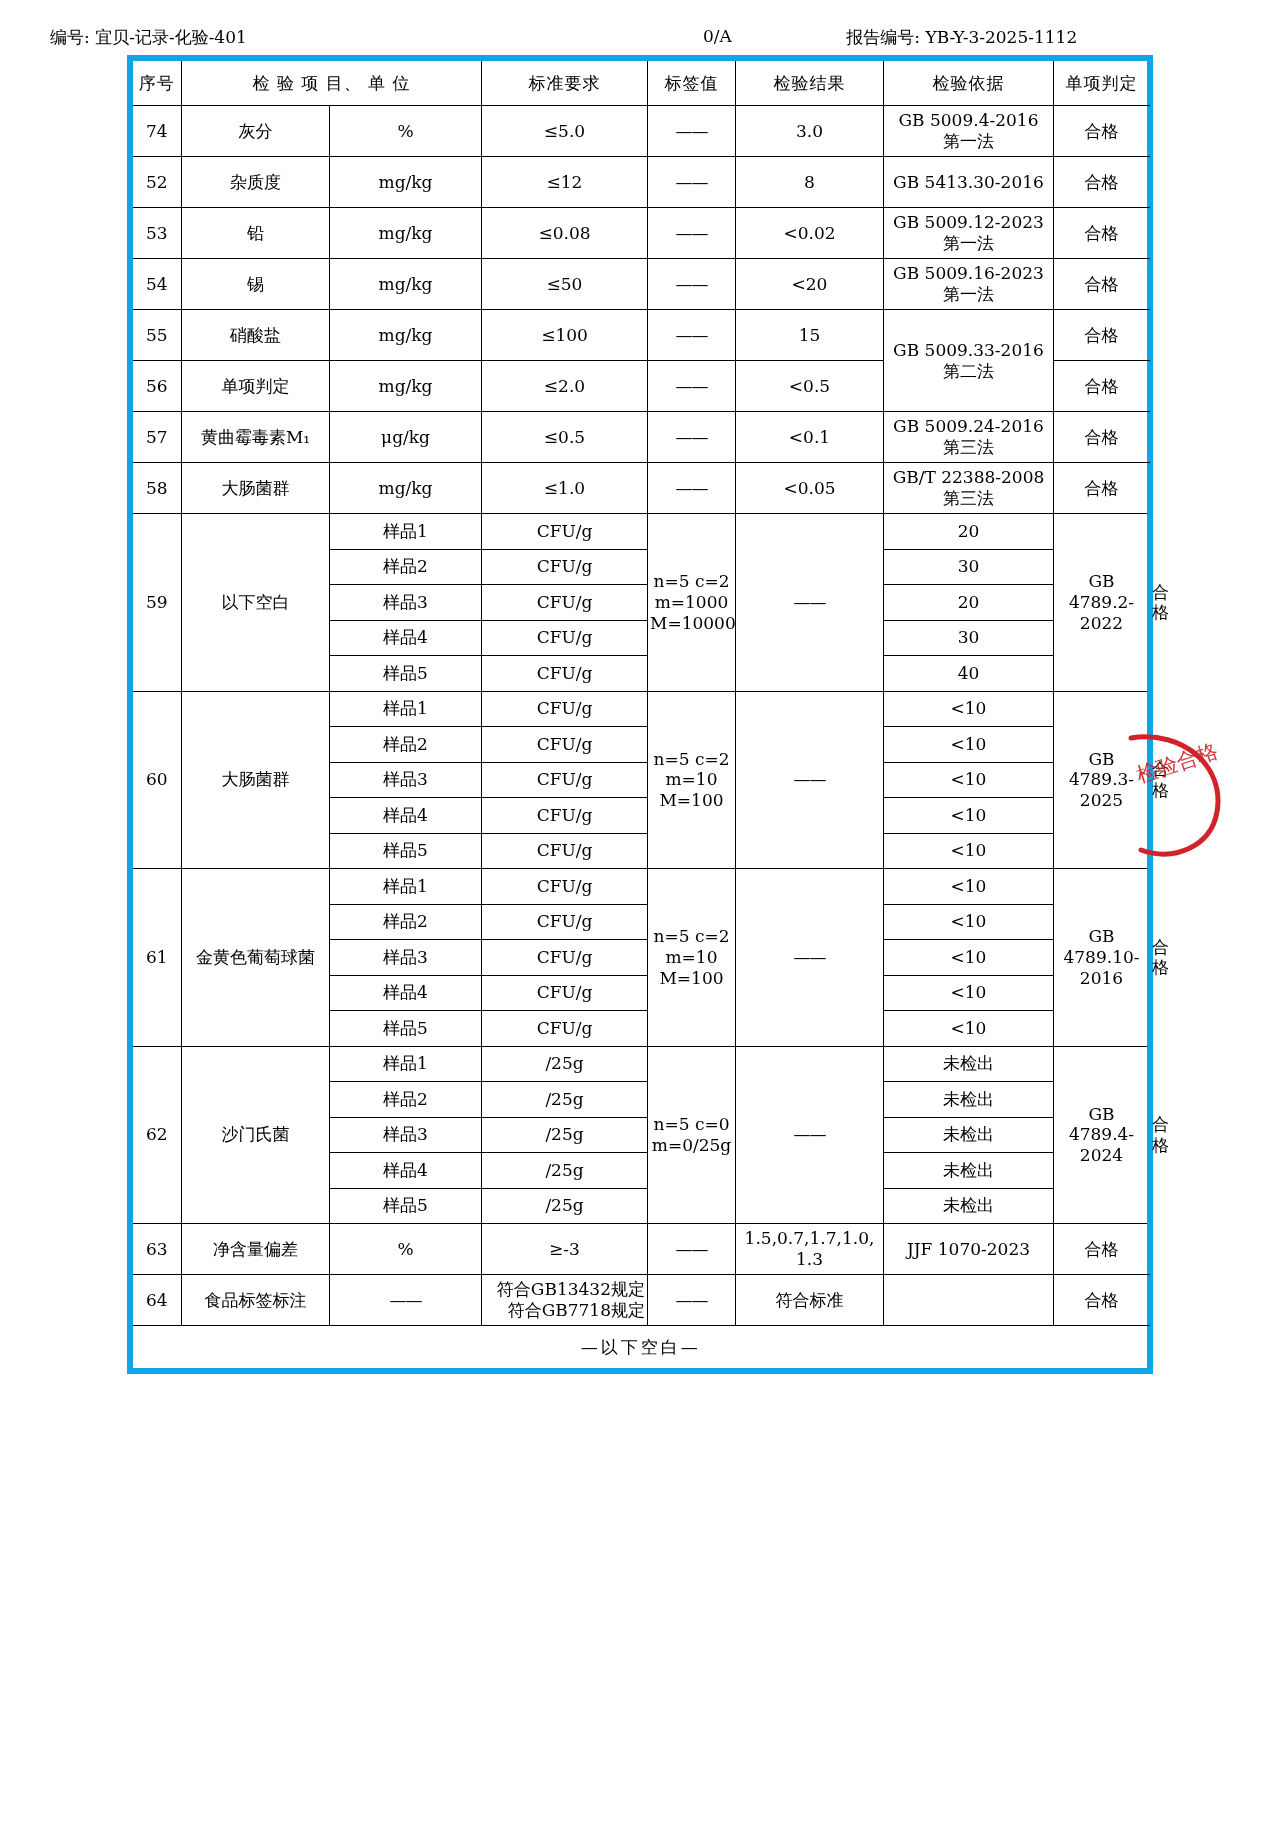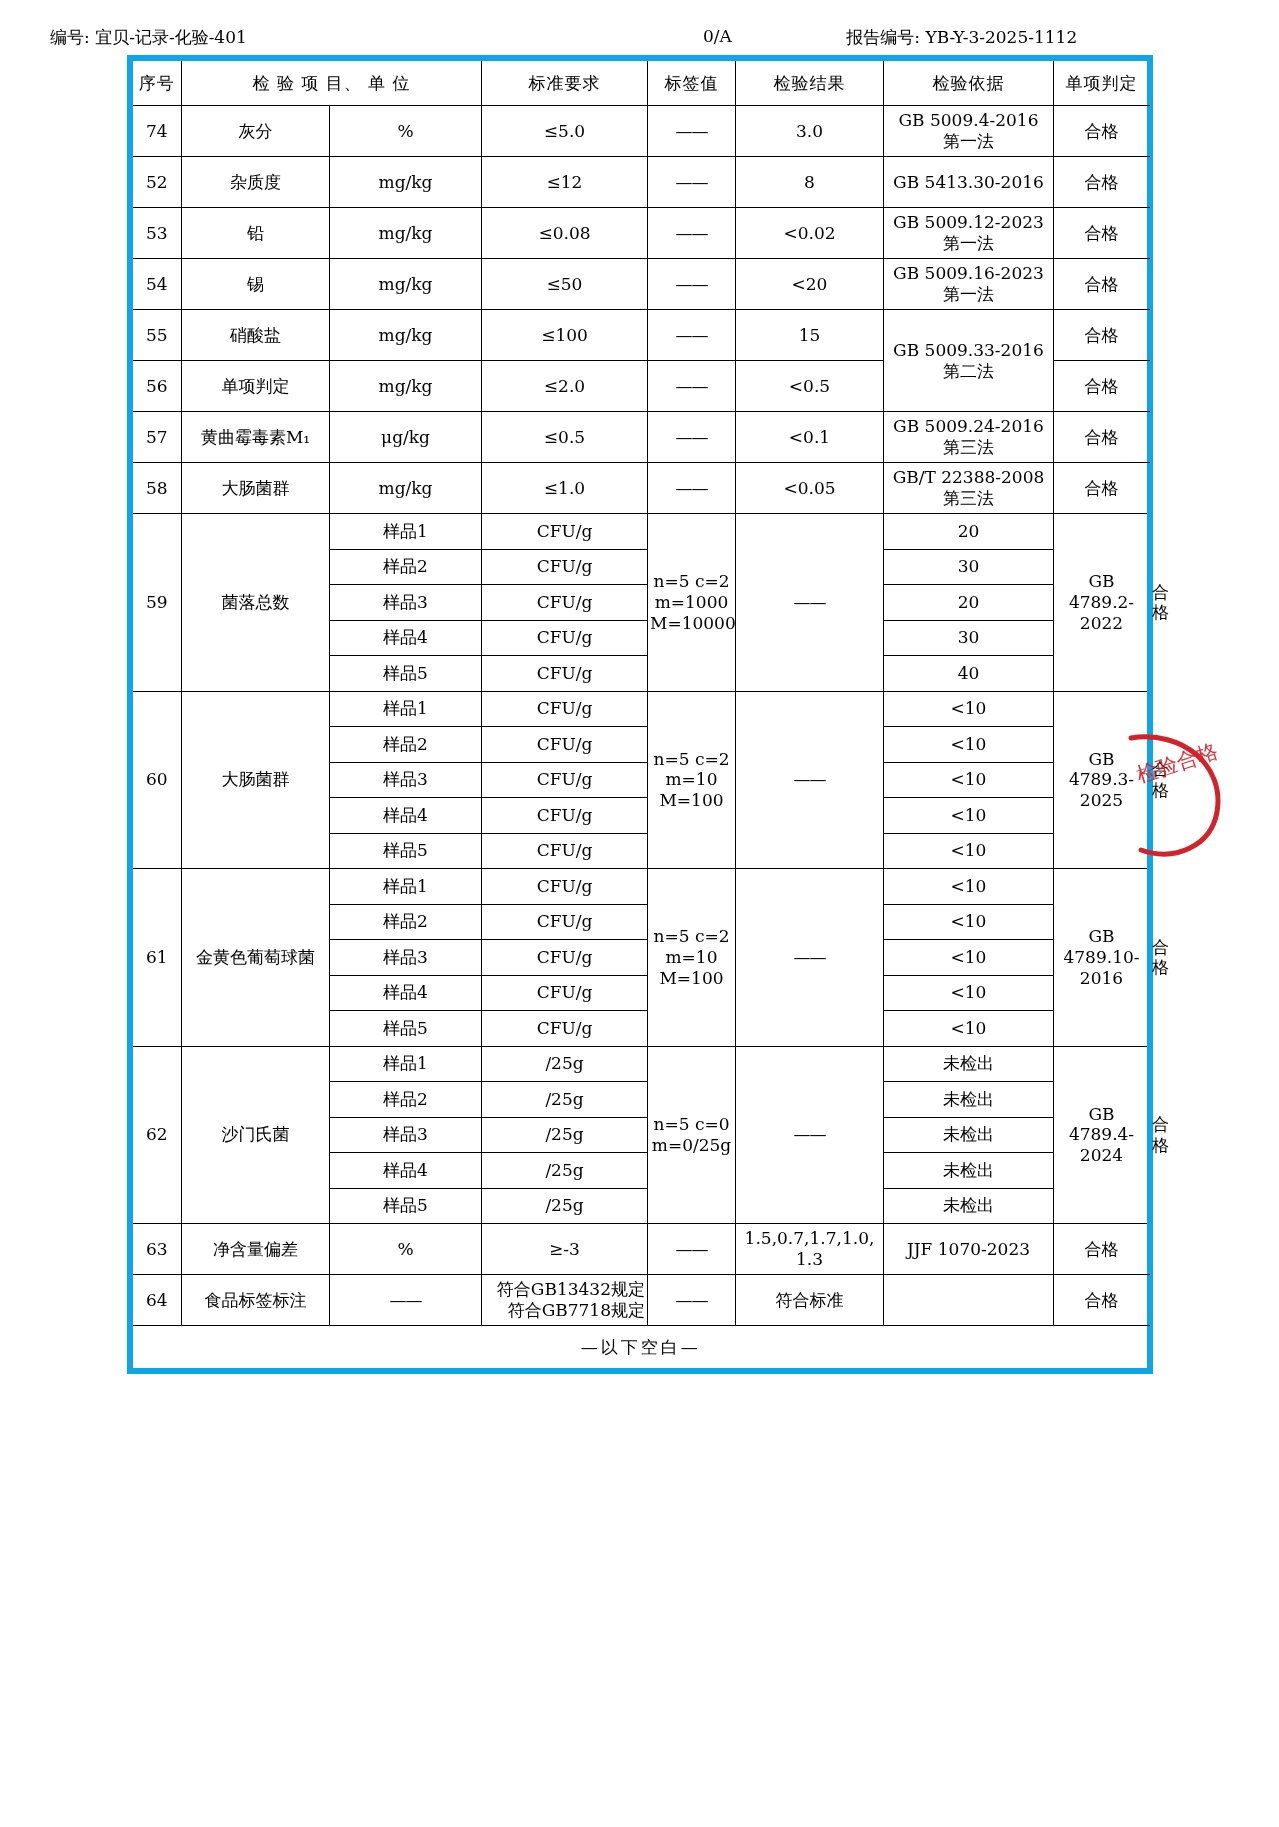--- a/index.html
+++ b/index.html
@@ -238,21 +238,21 @@
         <td>≤1.0</td>
         <td class="dash">——</td>
         <td>&lt;0.05</td>
         <td class="two-line small" style="white-space:pre-line">GB/T 22388-2008
 第三法</td>
         <td>合格</td>
       </tr>
 
       <tr class="sub-row">
         <td rowspan="5">59</td>
-        <td rowspan="5">菌落总数</td>
+        <td rowspan="5">以下空白</td>
         <td class="sample-cell" style="border-right:none">样品1</td>
         <td class="cfu-cell" style="border-left:1px solid #000;width:74px">CFU/g</td>
         <td rowspan="5">
           <div>n=5      c=2</div>
           <div>m=1000 M=10000</div>
         </td>
         <td rowspan="5" class="dash">——</td>
         <td>20</td>
         <td rowspan="5" class="small">GB 4789.2-2022</td>
         <td rowspan="5">合格</td>

